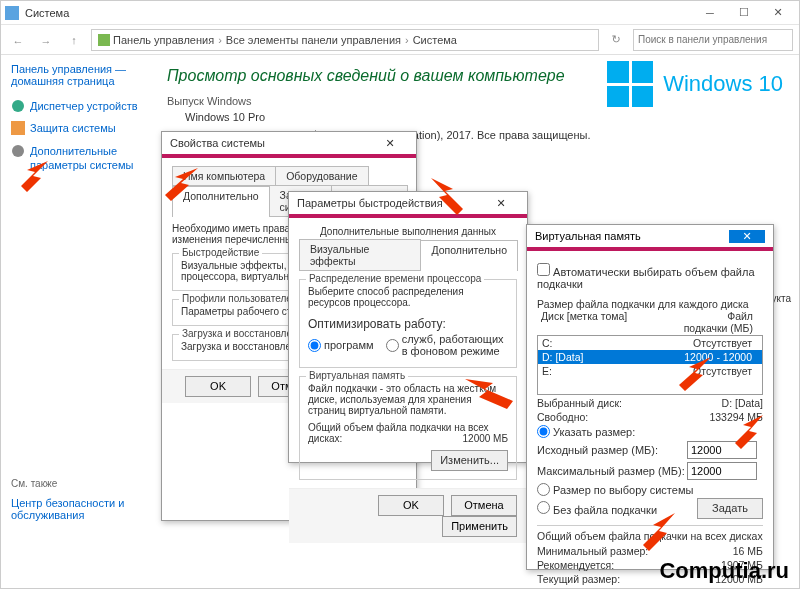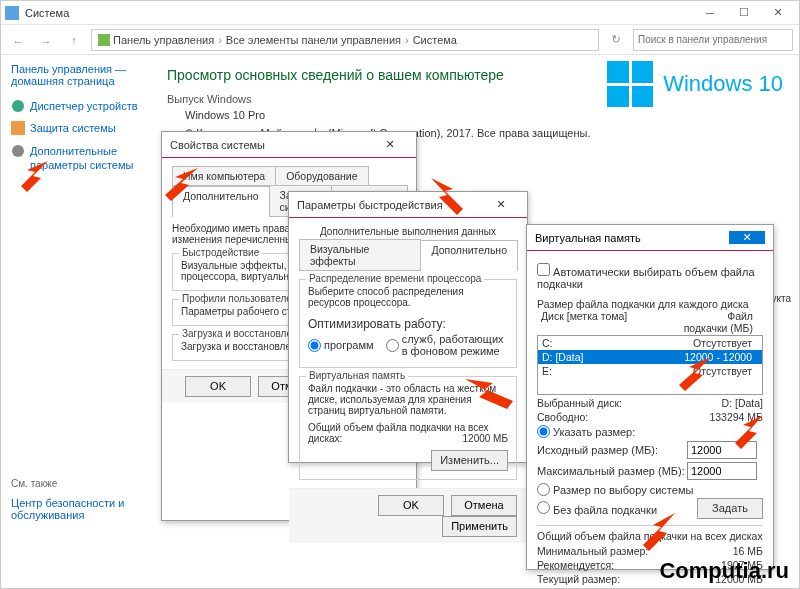--- a/index.html
+++ b/index.html
@@ -22,32 +22,32 @@
 
 .main { display: flex; height: calc(100% - 54px); }
 .sidebar { width: 150px; padding: 8px 6px 8px 10px; font-size: 11px; }
 .sidebar .home { color: #0066cc; margin-bottom: 12px; display: block; }
 .sidebar .item { color: #0066cc; display: flex; align-items: flex-start; gap: 5px; margin-bottom: 8px; line-height: 1.3; }
 .sidebar .icon { width: 14px; height: 14px; flex-shrink: 0; }
 .sidebar .sep { margin-top: 18px; color: #666; font-size: 10px; }
 .sidebar .footer-link { color: #0066cc; margin-top: 8px; }
 
 .content { flex: 1; padding: 12px 16px; position: relative; }
-.content h2 { color: #0a6b2d; font-weight: 400; font-size: 14px; margin-bottom: 10px; }
+.content h2 { color: #0a6b2d; font-weight: 400; font-size: 16px; margin-bottom: 10px; font-style: italic; }
 .content .sub { color: #555; font-size: 11px; margin-bottom: 4px; }
 .content .val { color: #333; margin-left: 18px; margin-bottom: 6px; }
 
 .winlogo { position: absolute; right: 16px; top: 6px; display: flex; align-items: center; gap: 10px; }
 .winlogo .sq { width: 46px; height: 46px; display: grid; grid-template: 1fr 1fr / 1fr 1fr; gap: 3px; }
 .winlogo .sq div { background: #00adef; }
 .winlogo .txt { font-size: 22px; color: #00adef; font-weight: 300; }
 
 
 .dialog { position: absolute; background: #fff; border: 1px solid #999; box-shadow: 1px 2px 6px rgba(0,0,0,0.25); font-size: 11px; }
-.dialog .dtitle { height: 26px; background: #fff; border-bottom: 1px solid #be185d; display: flex; align-items: center; padding: 0 8px; color: #333; }
+.dialog .dtitle { height: 26px; background: #fff; border-bottom: 4px solid #be185d; display: flex; align-items: center; padding: 0 8px; color: #333; }
 .dialog .dtitle .x { margin-left: auto; width: 36px; text-align: center; color: #333; }
 .dialog .dbody { padding: 8px 10px; color: #333; }
 .dialog .dfooter { padding: 6px 10px; text-align: right; border-top: 1px solid #eee; background: #f5f5f5; }
 .btn { display: inline-block; min-width: 66px; height: 21px; line-height: 19px; text-align: center; border: 1px solid #999; background: #efefef; font-size: 11px; margin-left: 4px; padding: 0 8px; }
 
 
 .tabs { display: flex; border-bottom: 1px solid #bbb; margin-bottom: 6px; }
 .tab { padding: 3px 10px; border: 1px solid #bbb; border-bottom: none; background: #f4f4f4; font-size: 10.5px; margin-right: -1px; }
 .tab.active { background: #fff; position: relative; top: 1px; }
 

